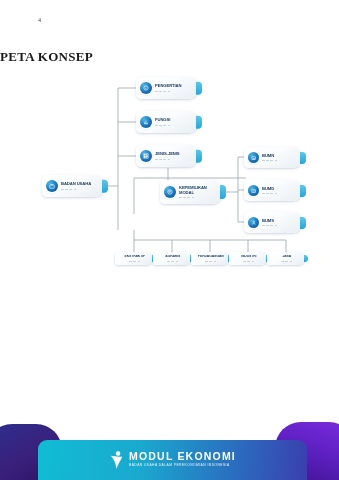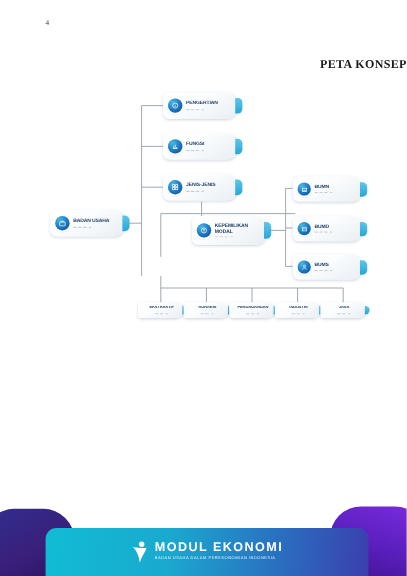--- a/index.html
+++ b/index.html
@@ -25,24 +25,24 @@
     font-size: 6px;
     color: #3a3a3a;
   }
 
   
   .title {
     position: absolute;
     left: 0;
     top: 49px;
     width: 339px;
-    text-align: right;
+    text-align: left;
     font-family: "Liberation Serif", serif;
     font-weight: bold;
-    font-size: 10px;
+    font-size: 13px;
     letter-spacing: 0.3px;
     color: #1a1a1a;
   }
 
   
   .diagram {
     position: absolute;
     left: 0;
     top: 0;
     width: 339px;

